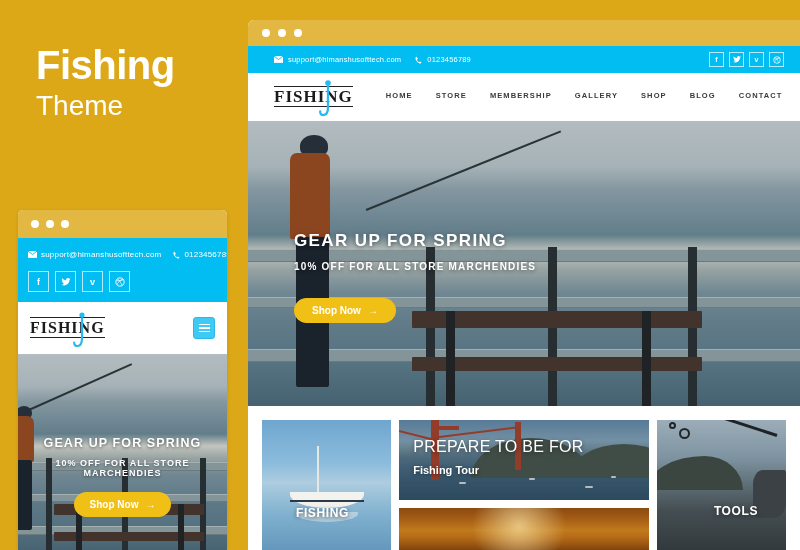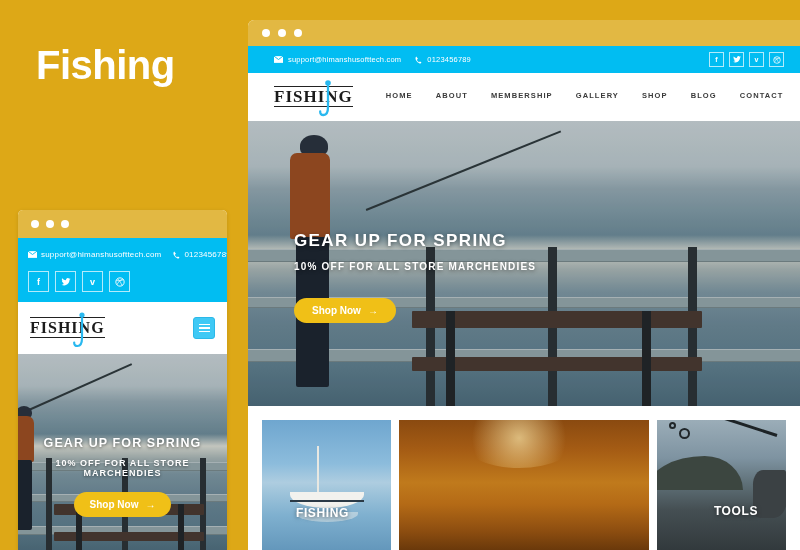--- a/index.html
+++ b/index.html
@@ -224,20 +224,21 @@
 
   .dim { position: absolute; inset: 0; background: rgba(0,0,0,.10); }
 </style>
 </head>
 <body>
 
 <div id="left-panel">
 
   <div id="brand-block">
     <div id="brand-title">Fishing</div>
+    <div id="brand-subtitle">Theme</div>
   </div>
 
   <div id="mobile-window">
 
     <div class="chrome-bar">
       <span class="chrome-dot"></span>
       <span class="chrome-dot"></span>
       <span class="chrome-dot"></span>
     </div>
 
@@ -367,21 +368,21 @@
       <span class="lines">
         <span class="word">FISHING</span>
       </span>
       <svg class="hook" style="left:45px;top:-8px;" width="18" height="42" viewBox="0 0 18 42">
         <circle cx="9" cy="3" r="2.8" fill="#29b8ef"></circle>
         <path d="M9 6 L9 27 Q9 35 4.5 35 Q1 35 1.2 31.5" stroke="#29b8ef" stroke-width="2.3" fill="none" stroke-linecap="round"></path>
       </svg>
     </span>
     <nav id="desk-nav">
       <a class="nav-link">HOME</a>
-      <a class="nav-link">ABOUT</a>
+      <a class="nav-link">STORE</a>
       <a class="nav-link">MEMBERSHIP</a>
       <a class="nav-link">GALLERY</a>
       <a class="nav-link">SHOP</a>
       <a class="nav-link">BLOG</a>
       <a class="nav-link">CONTACT</a>
       <span class="nav-ico">
         <svg width="11" height="10" viewBox="0 0 14 13">
           <path d="M0 1h2.3l2 7.2h7.2l1.8-5.2H4.2" stroke="#3a3a3a" stroke-width="1.3" fill="none"></path>
           <circle cx="5.2" cy="11.2" r="1.2" fill="#3a3a3a"></circle>
           <circle cx="10.6" cy="11.2" r="1.2" fill="#3a3a3a"></circle>
@@ -430,20 +431,38 @@
       <div class="ph scene-boat">
         <div class="boat-mast" style="left:55px; top:26px; height:48px;"></div>
         <div class="boat-hull" style="left:28px; top:72px; width:74px; height:16px;"></div>
         <div class="boat-stripe" style="left:28px; top:80px; width:74px;"></div>
         <div class="boat-hull" style="left:34px; top:92px; width:62px; height:10px; opacity:.45;"></div>
       </div>
       <div class="card-label">FISHING</div>
     </div>
 
     <div id="card-mid">
+      <div class="card" id="card-tour">
+        <div class="ph scene-bridge">
+          <div class="hill" style="left:72px; top:18px; width:120px; height:40px;"></div>
+          <div class="hill" style="left:170px; top:24px; width:110px; height:34px;"></div>
+          <div class="bridge-tower" style="left:32px; top:-4px; width:8px; height:64px;"></div>
+          <div class="bridge-tower" style="left:34px; top:6px;  width:26px; height:4px;"></div>
+          <div class="bridge-tower" style="left:116px; top:2px; width:6px; height:48px;"></div>
+          <div class="bridge-cable" style="left:0px;  top:10px; width:40px; transform:rotate(14deg);"></div>
+          <div class="bridge-cable" style="left:40px; top:16px; width:80px; transform:rotate(-7deg);"></div>
+          <div class="boatdot" style="left:60px;  top:62px; width:7px; height:2px;"></div>
+          <div class="boatdot" style="left:130px; top:58px; width:6px; height:2px;"></div>
+          <div class="boatdot" style="left:186px; top:66px; width:8px; height:2px;"></div>
+          <div class="boatdot" style="left:212px; top:56px; width:5px; height:2px;"></div>
+          <div class="bridge-shade"></div>
+        </div>
+        <div class="t1">PREPARE TO BE FOR</div>
+        <div class="t2">Fishing Tour</div>
+      </div>
       <div class="card" id="card-sunset">
         <div class="ph scene-sunset">
           <div class="sun-glow" style="left:60px; top:-12px; width:120px; height:60px;"></div>
         </div>
       </div>
     </div>
 
     <div class="card" id="card-tools">
       <div class="ph scene-tools">
         <div class="tool-hill" style="left:-10px; top:36px; width:96px; height:34px;"></div>

